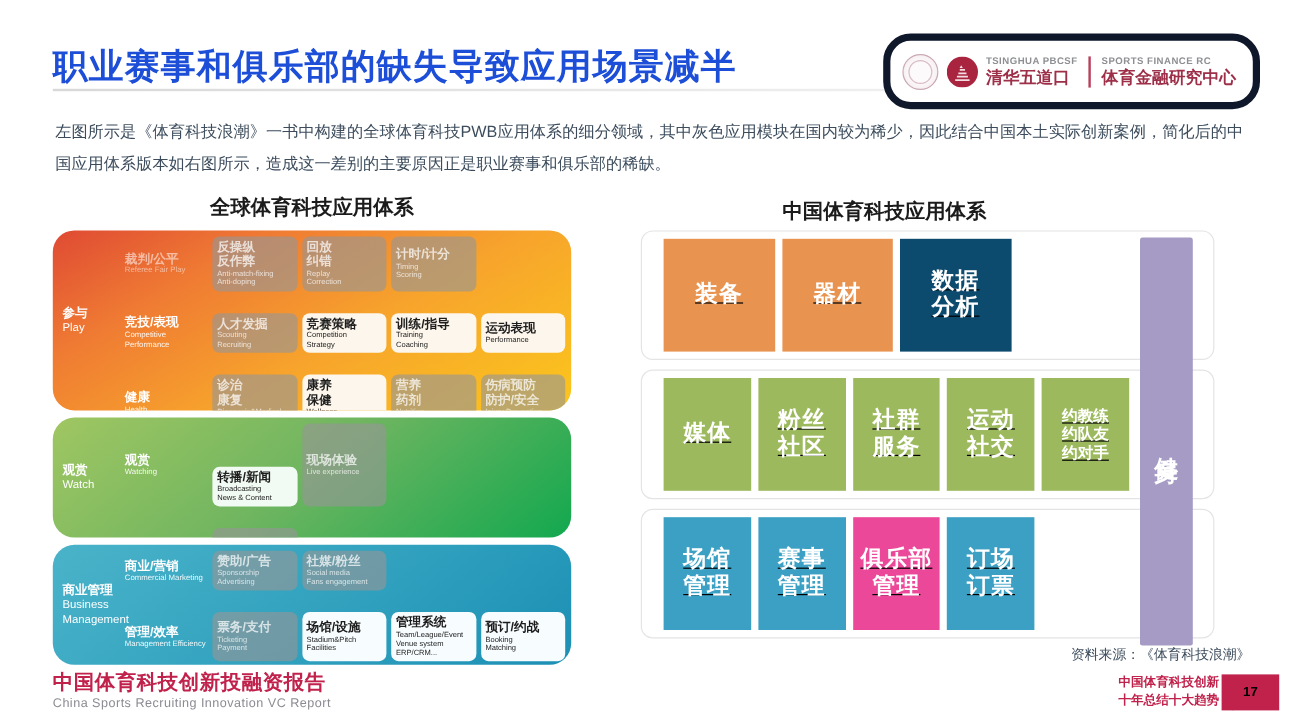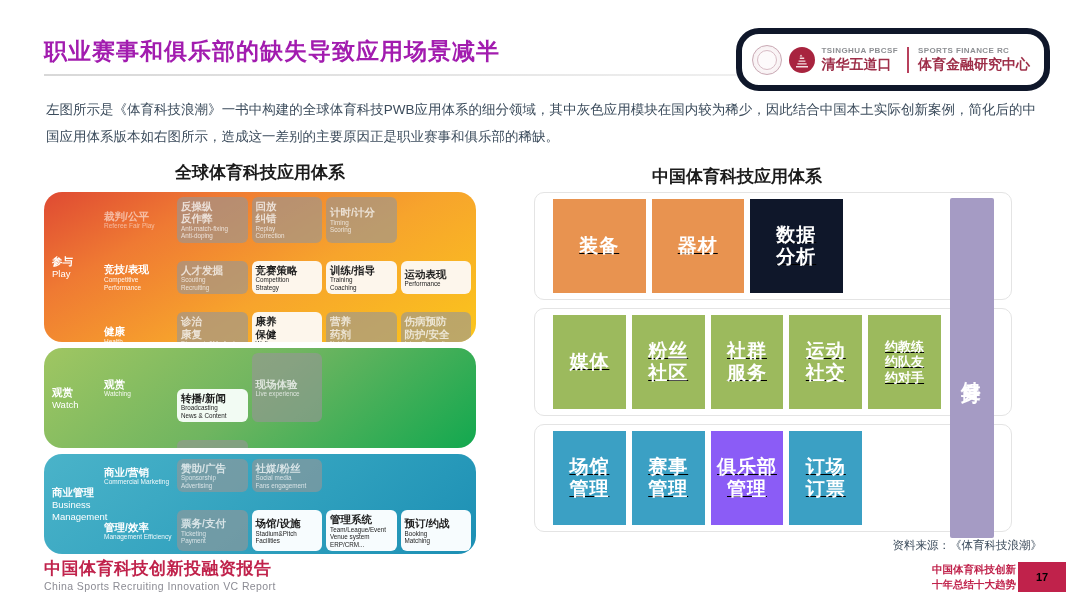--- a/index.html
+++ b/index.html
@@ -7,21 +7,21 @@
     width: 1080px; height: 607px;
     background: #ffffff;
     font-family: "Liberation Sans", "DejaVu Sans", sans-serif;
     overflow: hidden;
   }
   .slide { position: relative; width: 1080px; height: 607px; background: #fff; }
 
   
   .page-title {
     position: absolute; left: 44px; top: 36px;
-    font-size: 23px; font-weight: bold; color: #a21caf;
+    font-size: 29px; font-weight: bold; color: #1d4ed8;
     letter-spacing: 1px; white-space: nowrap;
   }
   .title-rule {
     position: absolute; left: 44px; top: 74px; width: 700px; height: 2px;
     background: linear-gradient(to right, #d8d8d8, #efefef);
   }
 
   
   .logo-wrap {
     position: absolute; right: 30px; top: 28px;
@@ -359,21 +359,21 @@
     </div>
 
   <div class="right-chart" id="right-chart">
     <div class="cn-band">
         <div class="cn-cell" style="background: rgb(232, 147, 80);">
           <div>装备</div>
         </div>
         <div class="cn-cell" style="background: rgb(232, 147, 80);">
           <div>器材</div>
         </div>
-        <div class="cn-cell" style="background: #0f172a;">
+        <div class="cn-cell" style="background: #0c4a6e;">
           <div>数据<br>分析</div>
         </div>
         <div class="cn-cell blank"></div>
         <div class="cn-cell blank pad"></div>
       </div>
       <div class="cn-band">
         <div class="cn-cell" style="background: rgb(156, 186, 93);">
           <div>媒体</div>
         </div>
         <div class="cn-cell" style="background: rgb(156, 186, 93);">
@@ -390,21 +390,21 @@
         </div>
         <div class="cn-cell blank pad"></div>
       </div>
       <div class="cn-band">
         <div class="cn-cell" style="background: rgb(59, 160, 196);">
           <div>场馆<br>管理</div>
         </div>
         <div class="cn-cell" style="background: rgb(59, 160, 196);">
           <div>赛事<br>管理</div>
         </div>
-        <div class="cn-cell" style="background: #8b5cf6;">
+        <div class="cn-cell" style="background: #ec4899;">
           <div>俱乐部<br>管理</div>
         </div>
         <div class="cn-cell" style="background: rgb(59, 160, 196);">
           <div>订场<br>订票</div>
         </div>
         <div class="cn-cell blank"></div>
         <div class="cn-cell blank pad"></div>
       </div>
       <div class="fitness-bar">
       <span>健身</span>

